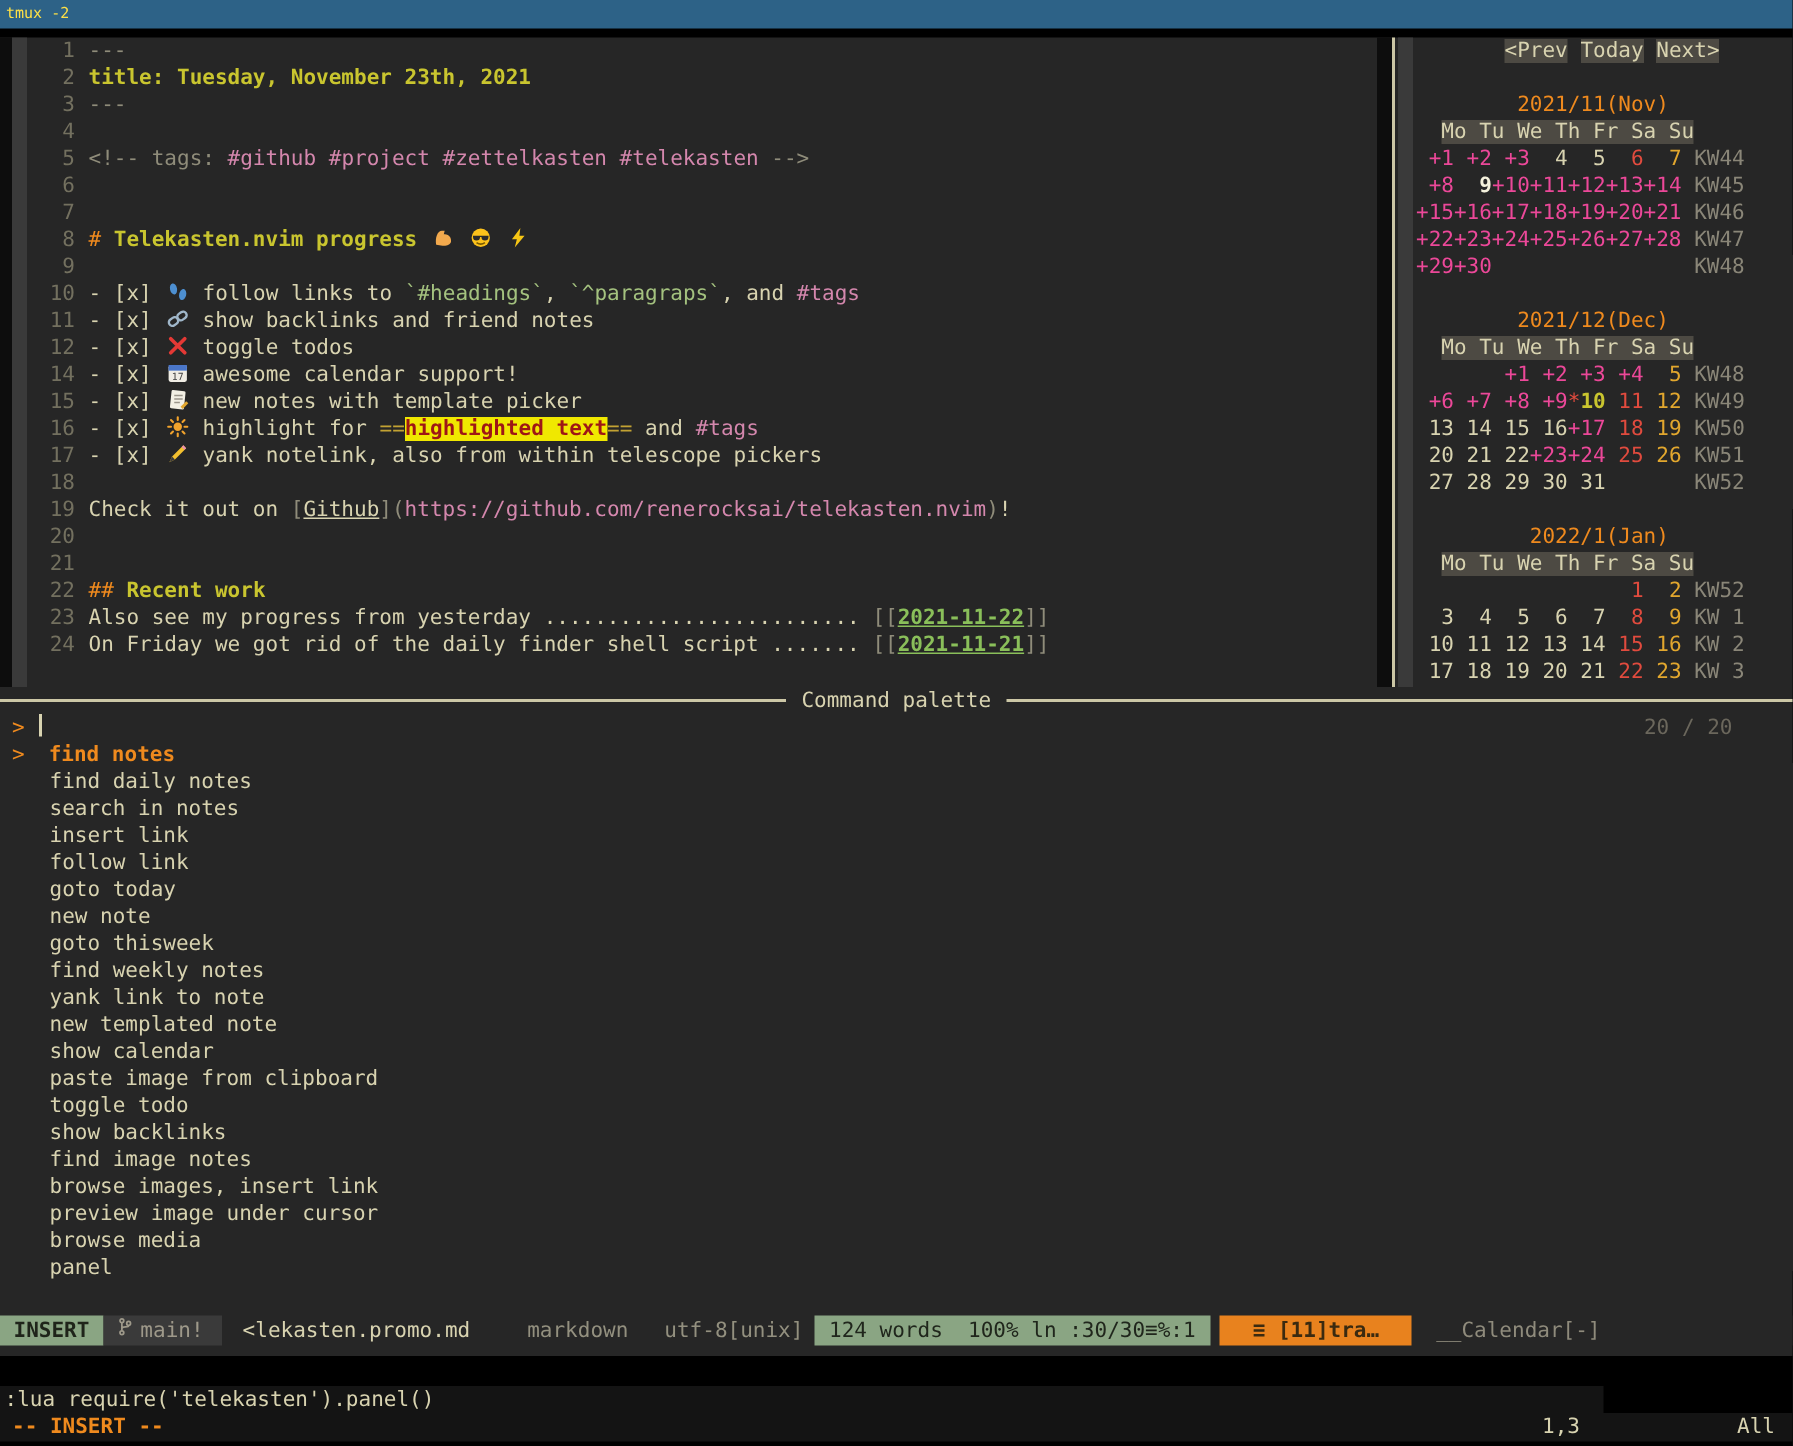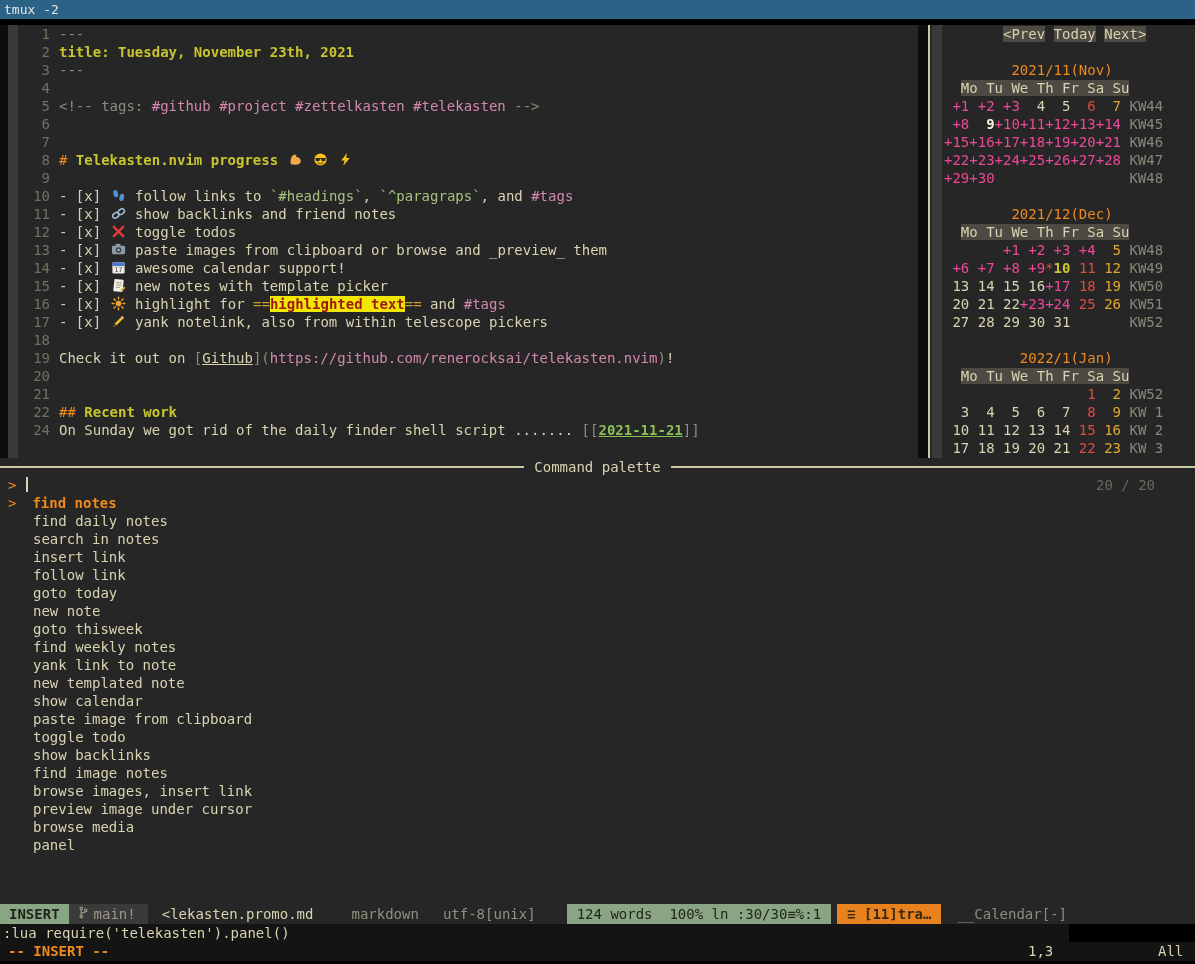--- a/index.html
+++ b/index.html
@@ -1,20 +1,20 @@
 <!DOCTYPE html>
 <html><head>
 <meta charset="utf-8">
 <style>
   html,body{margin:0;padding:0;background:#000;}
   body{width:1195px;height:964px;position:relative;overflow:hidden;
        font-family:"DejaVu Sans Mono","Liberation Mono",monospace;font-size:14px;}
   
   .tmuxbar{position:absolute;top:0;left:0;width:1195px;height:19px;background:#2d6287;
-           color:#e5e5e5;font-size:13px;line-height:19px;padding-left:4px;box-sizing:border-box;}
+           color:#fde047;font-size:10px;line-height:19px;padding-left:4px;box-sizing:border-box;}
   
   .term{position:absolute;top:25px;left:0;width:1195px;height:879px;background:#262626;}
   .leftblack{position:absolute;top:0;left:0;width:8px;height:433px;background:#0d0d0d;}
   .signcol{position:absolute;top:0;left:8px;width:10px;height:433px;background:#3a3a3a;}
   .rightblack{position:absolute;top:0;left:918px;width:10px;height:433px;background:#0d0d0d;}
   .vsep{position:absolute;top:0;left:928px;width:2px;height:433px;background:#ccc7a6;}
   .calsign{position:absolute;top:0;left:932px;width:10px;height:433px;background:#3a3a3a;}
   #ed{position:absolute;top:0;left:18px;}
   #cal{position:absolute;top:0;left:944px;}
   .trow{height:18px;line-height:18px;white-space:pre;}
@@ -33,30 +33,30 @@
   
   .sep-row{position:absolute;top:433px;left:0;width:1195px;height:18px;display:flex;align-items:center;}
   .sep-row .rule{flex:1;height:2px;background:#ccc7a6;}
   .sep-row .lbl{padding:0 10px;color:#d8d3b0;}
   #palette{position:absolute;top:451px;left:8px;}
   .beam{display:inline-block;width:2px;height:15px;background:#d8d3b0;vertical-align:-2px;margin-left:10px;}
   .counter{position:absolute;top:451px;right:40px;height:18px;line-height:18px;color:#6b675c;}
   .pal-sel .sel-text{margin-left:16px;color:#ef8a1e;font-weight:bold;}
   .pal-item{padding-left:25px;color:#d8d3b0;}
   
-  .statusbar{position:absolute;top:904px;left:0;width:1195px;height:20px;background:#262626;
+  .statusbar{position:absolute;top:877px;left:0;width:1195px;height:20px;background:#262626;
              display:flex;align-items:stretch;line-height:20px;}
   .sl-mode{background:#8aa583;color:#1f241a;font-weight:bold;padding:0 9px;}
   .sl-branch{background:#3a3a3a;color:#9e998a;padding:0 12px 0 10px;display:flex;align-items:center;gap:6px;}
   .sl-file{color:#d8d3b0;margin-left:14px;}
   .sl-ft{color:#93907f;margin-left:38px;}
   .sl-enc{color:#93907f;margin-left:24px;}
   .sl-spacer{flex:1;}
   .sl-stats{background:#8aa583;color:#20261c;padding:0 10px;white-space:pre;}
-  .sl-buf{background:#e8821e;color:#3a2a10;font-weight:bold;padding:0 10px;margin-left:6px;white-space:pre;}
+  .sl-buf{background:#e8821e;color:#3a2a10;font-weight:bold;padding:0 22px;margin-left:6px;white-space:pre;}
   .sl-win{color:#8f8b7c;margin-left:16px;margin-right:128px;}
   
   .cmdline{position:absolute;top:924px;left:0;width:1069px;height:18px;background:#141414;
            color:#d8d3b0;line-height:18px;padding-left:3px;box-sizing:border-box;}
   .modeline{position:absolute;top:942px;left:0;width:1195px;height:19px;background:#141414;line-height:19px;}
   .ml-mode{position:absolute;left:8px;color:#ef8a1e;font-weight:bold;}
   .ml-pos{position:absolute;left:1028px;color:#d8d3b0;}
   .ml-all{position:absolute;left:1158px;color:#d8d3b0;}
 </style>
 </head>
@@ -95,26 +95,20 @@
             <ellipse cx="5" cy="6" rx="2.5" ry="4" fill="#4d8fd1" transform="rotate(-12 5 6)"></ellipse>
             <ellipse cx="11.5" cy="10" rx="2.5" ry="4" fill="#4d8fd1" transform="rotate(12 11.5 10)"></ellipse>
           </svg></span><span class="c"> follow links to </span><span class="gr">`#headings`</span><span class="c">, </span><span class="gr">`^paragraps`</span><span class="c">, and </span><span class="pk">#tags</span></div>
       <div class="trow"><span class="lnum">11</span><span class="c">- [x] </span><span class="eicon"><svg viewBox="0 0 16 16" width="15" height="15" fill="none" stroke="#9fb6c9" stroke-width="1.7">
             <rect x="1.5" y="7.5" width="7" height="5" rx="2.5" transform="rotate(-35 5 10)"></rect>
             <rect x="7.5" y="3.5" width="7" height="5" rx="2.5" transform="rotate(-35 11 6)"></rect>
           </svg></span><span class="c"> show backlinks and friend notes</span></div>
       <div class="trow"><span class="lnum">12</span><span class="c">- [x] </span><span class="eicon"><svg viewBox="0 0 16 16" width="15" height="15" stroke="#e53935" stroke-width="2.6" stroke-linecap="round">
             <path d="M3 3 L13 13 M13 3 L3 13"></path>
           </svg></span><span class="c"> toggle todos</span></div>
-      <div class="trow"><span class="lnum">13</span><span class="c">- [x] </span><span class="eicon"><svg viewBox="0 0 16 16" width="15" height="15">
-            <rect x="1" y="4" width="14" height="9" rx="1.5" fill="#8d9aa5"></rect>
-            <rect x="5" y="2" width="5" height="3" fill="#8d9aa5"></rect>
-            <circle cx="8" cy="8.5" r="3" fill="#39434c"></circle>
-            <circle cx="8" cy="8.5" r="1.3" fill="#aeb9c2"></circle>
-          </svg></span><span class="c"> paste images from clipboard or browse and _preview_ them</span></div>
       <div class="trow"><span class="lnum">14</span><span class="c">- [x] </span><span class="eicon"><svg viewBox="0 0 16 16" width="15" height="15">
             <rect x="1.5" y="2.5" width="13" height="12" rx="1.5" fill="#f0ede4"></rect>
             <rect x="1.5" y="2.5" width="13" height="4" fill="#4a76c9"></rect>
             <text x="8" y="13" font-size="7" text-anchor="middle" fill="#444">17</text>
           </svg></span><span class="c"> awesome calendar support!</span></div>
       <div class="trow"><span class="lnum">15</span><span class="c">- [x] </span><span class="eicon"><svg viewBox="0 0 16 16" width="15" height="15">
             <rect x="3" y="1.5" width="10" height="13" rx="1" fill="#f2efe4" transform="rotate(6 8 8)"></rect>
             <path d="M5.5 5 h6 M5.5 7.5 h6 M5.5 10 h4" stroke="#9a958a" stroke-width="1"></path>
             <path d="M10 13 L14 9 l1.5 1.5 L11.5 14.5 Z" fill="#e2a72e"></path>
           </svg></span><span class="c"> new notes with template picker</span></div>
@@ -125,21 +119,22 @@
       <div class="trow"><span class="lnum">17</span><span class="c">- [x] </span><span class="eicon"><svg viewBox="0 0 16 16" width="15" height="15">
             <path d="M2 14 L4 10 L12 2 L14 4 L6 12 Z" fill="#f3c02f"></path>
             <path d="M2 14 L4 10 L6 12 Z" fill="#3b3b3b"></path>
             <path d="M12 2 L14 4 L12.8 5.2 L10.8 3.2 Z" fill="#e98fb1"></path>
           </svg></span><span class="c"> yank notelink, also from within telescope pickers</span></div>
       <div class="trow"><span class="lnum">18</span></div>
       <div class="trow"><span class="lnum">19</span><span class="c">Check it out on </span><span class="g">[</span><span class="ul">Github</span><span class="g">](</span><span class="pk">https://github.com/renerocksai/telekasten.nvim</span><span class="g">)</span><span class="c">!</span></div>
       <div class="trow"><span class="lnum">20</span></div>
       <div class="trow"><span class="lnum">21</span></div>
       <div class="trow"><span class="lnum">22</span><span class="or">## </span><span class="yg">Recent work</span></div>
-      <div class="trow"><span class="lnum">24</span><span class="c">On Sunday we got rid of the daily finder shell script ....... </span><span class="g">[[</span><span class="dt">2021-11-21</span><span class="g">]]</span></div>
+      <div class="trow"><span class="lnum">23</span><span class="c">Also see my progress from yesterday ......................... </span><span class="g">[[</span><span class="dt">2021-11-22</span><span class="g">]]</span></div>
+      <div class="trow"><span class="lnum">24</span><span class="c">On Friday we got rid of the daily finder shell script ....... </span><span class="g">[[</span><span class="dt">2021-11-21</span><span class="g">]]</span></div>
     </div>
   <div id="cal">
       <div class="trow"><span>       </span><span class="btn">&lt;Prev</span><span> </span><span class="btn">Today</span><span> </span><span class="btn">Next&gt;</span></div>
       <div class="trow"></div>
       <div class="trow"><span>        </span><span class="or">2021/11(Nov)</span></div>
       <div class="trow"><span>  </span><span class="hdr">Mo Tu We Th Fr Sa Su</span></div>
       <div class="trow"><span class="tl"> +1 +2 +3</span><span class="c">  4  5</span><span class="rd">  6</span><span class="yl">  7</span><span class="kw"> KW44</span></div>
       <div class="trow"><span class="tl"> +8</span><span class="br">  9</span><span class="tl">+10+11+12+13+14</span><span class="kw"> KW45</span></div>
       <div class="trow"><span class="tl">+15+16+17+18+19+20+21</span><span class="kw"> KW46</span></div>
       <div class="trow"><span class="tl">+22+23+24+25+26+27+28</span><span class="kw"> KW47</span></div>

